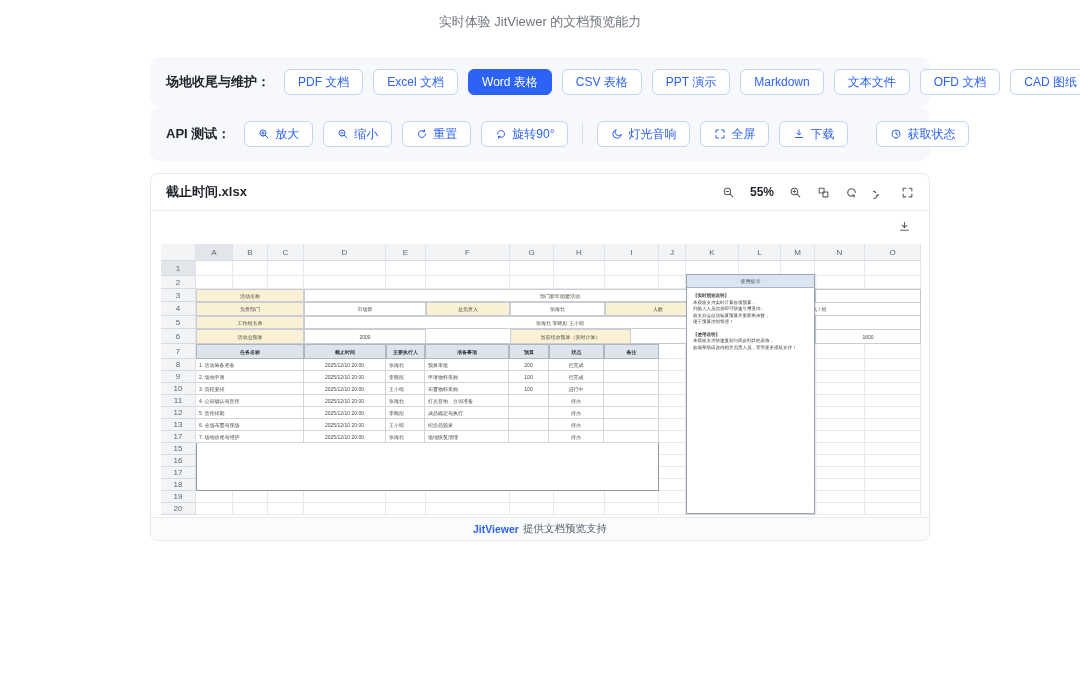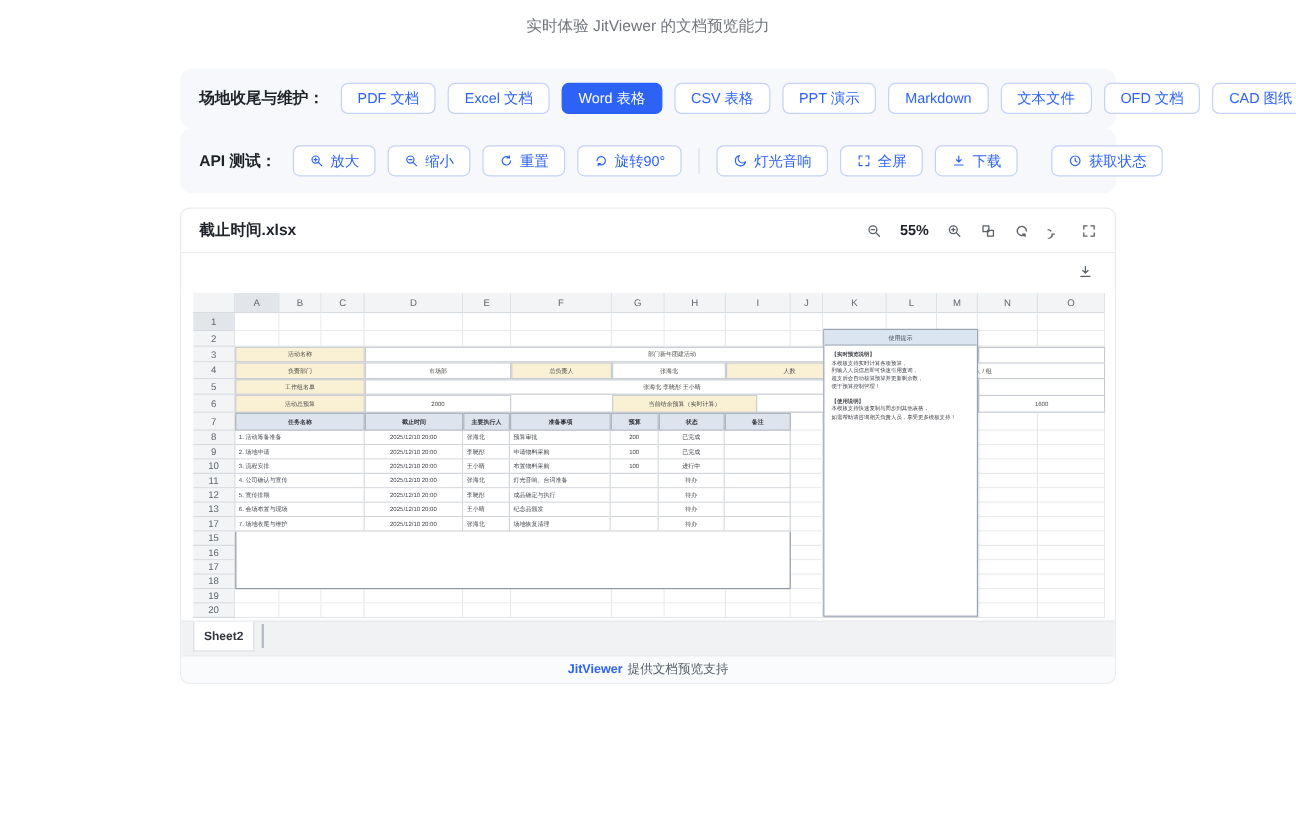--- a/index.html
+++ b/index.html
@@ -631,22 +631,18 @@
               </div>
               <div class="note-sec">
                 <div class="nh">【使用说明】</div>
                 <div>本模板支持快速复制与同步到其他表格，</div>
                 <div>如需帮助请咨询相关负责人员，享受更多模板支持！</div>
               </div>
             </div>
           </div>
         </div>
     </div>
-    <div class="tab-bar">
-      <div class="sheet-tab">Sheet2</div>
-      <div class="tab-div"></div>
-    </div>
     <div class="v-footer">
       <span class="brand">JitViewer</span>
       <span>提供文档预览支持</span>
     </div>
   </div>
 </div>
 
 </body></html>

